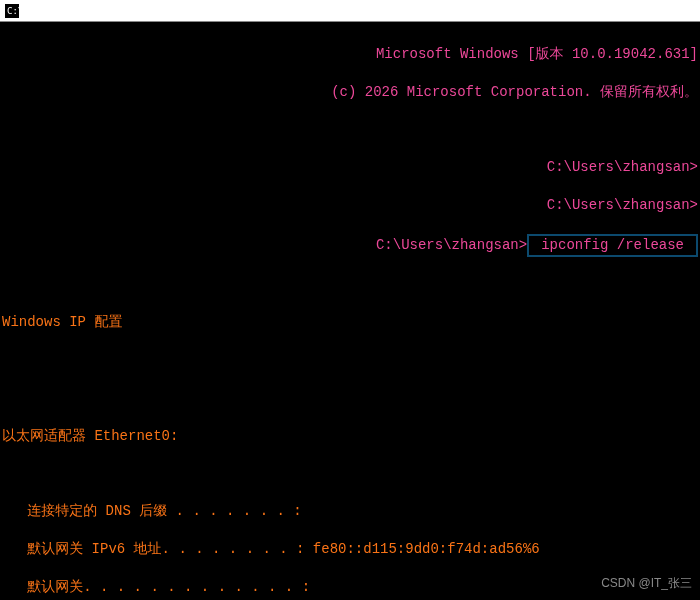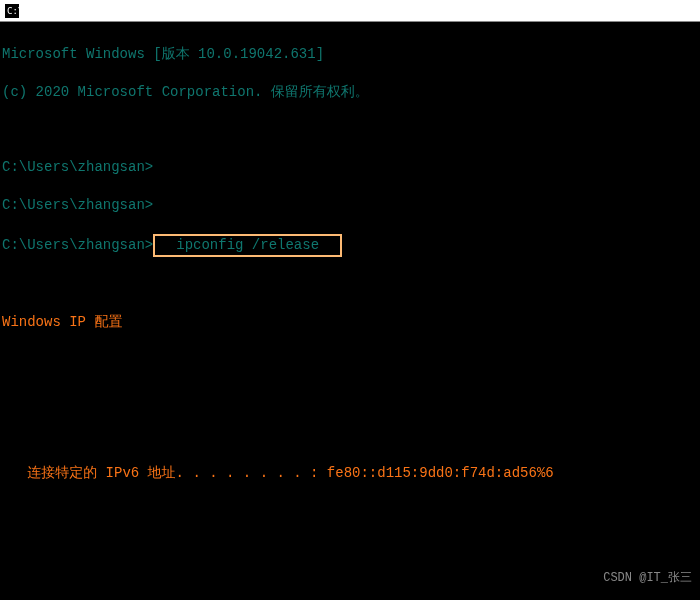--- a/index.html
+++ b/index.html
@@ -30,62 +30,65 @@
       display: inline-flex;
       align-items: center;
       justify-content: center;
     }
     .terminal {
       background: #000;
       padding: 4px 2px;
       line-height: 1.35;
       white-space: pre;
     }
-    .white { color: #0f766e; }
+    .white { color: #ec4899; text-align: right; }
     .green { color: #f97316; }
     .highlight-box {
-      border: 2px solid #fdba74;
-      padding: 0 21px;
+      border: 2px solid #0c4a6e;
+      padding: 0 12px;
       display: inline-block;
     }
     .line { display: block; }
     .watermark {
       position: absolute;
-      bottom: 14px;
+      bottom: 8px;
       right: 8px;
       color: #888;
-      font-family: Liberation Mono, monospace;
+      font-family: Liberation Sans, sans-serif;
       font-size: 12px;
     }
   </style>
 </head>
 <body>
 
 <div class="titlebar">
   <span class="titlebar-icon">
     <svg width="14" height="14" viewBox="0 0 14 14">
       <rect x="0" y="0" width="14" height="14" fill="#000"></rect>
       <text x="2" y="10" font-size="9" fill="#fff" font-family="monospace">C:\</text>
     </svg>
   </span>
 </div>
 
 <div class="terminal">
 <span class="line white">Microsoft Windows [版本 10.0.19042.631]</span>
-<span class="line white">(c) 2020 Microsoft Corporation. 保留所有权利。</span>
+<span class="line white">(c) 2026 Microsoft Corporation. 保留所有权利。</span>
 <span class="line"> </span>
 <span class="line white"><span>C:\Users\zhangsan&gt;</span></span>
 <span class="line white"><span>C:\Users\zhangsan&gt;</span></span>
 <span class="line white"><span>C:\Users\zhangsan&gt;</span><span class="highlight-box"><span>ipconfig /release</span></span></span>
 <span class="line"> </span>
 <span class="line green">Windows IP 配置</span>
 <span class="line"> </span>
 <span class="line"> </span>
+<span class="line green">以太网适配器 Ethernet0:</span>
 <span class="line"> </span>
-<span class="line green"><span>   连接特定的 IPv6 地址. . . . . . . . : </span><span>fe80::d115:9dd0:f74d:ad56%6</span></span>
+<span class="line green">   连接特定的 DNS 后缀 . . . . . . . :</span>
+<span class="line green"><span>   默认网关 IPv6 地址. . . . . . . . : </span><span>fe80::d115:9dd0:f74d:ad56%6</span></span>
+<span class="line green">   默认网关. . . . . . . . . . . . . :</span>
 
 
 
 
 
 
 
 
 
 

